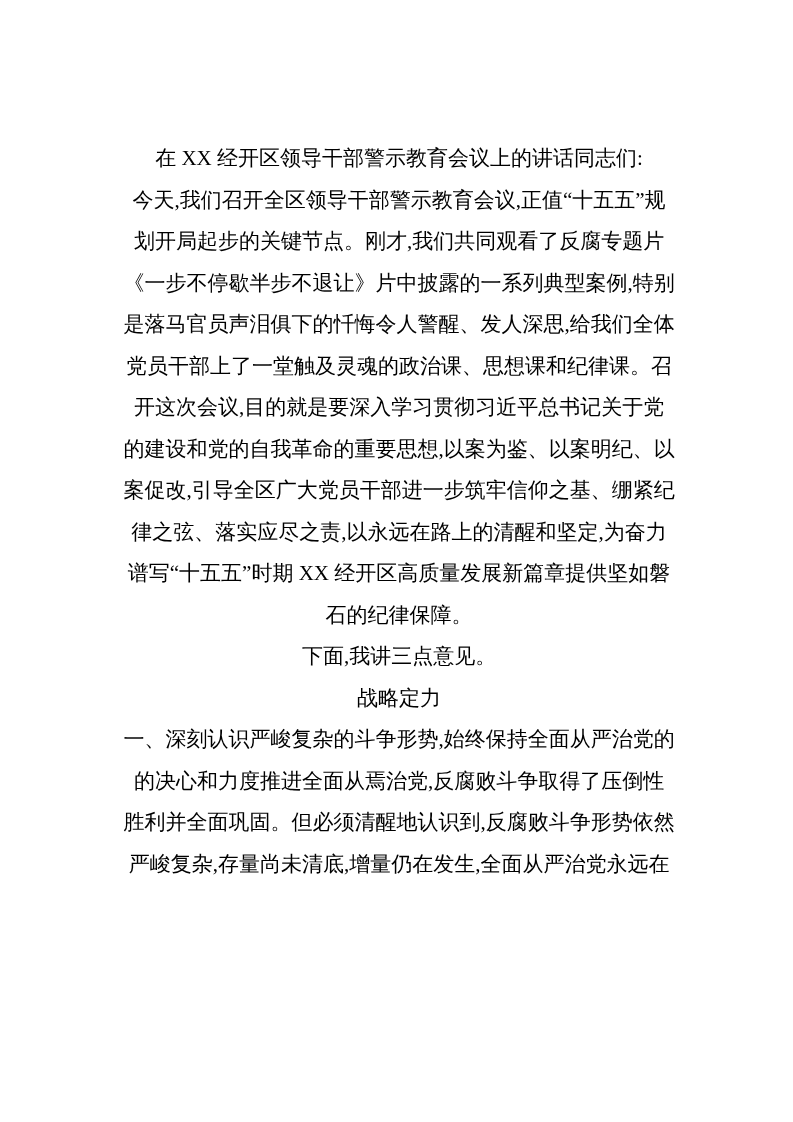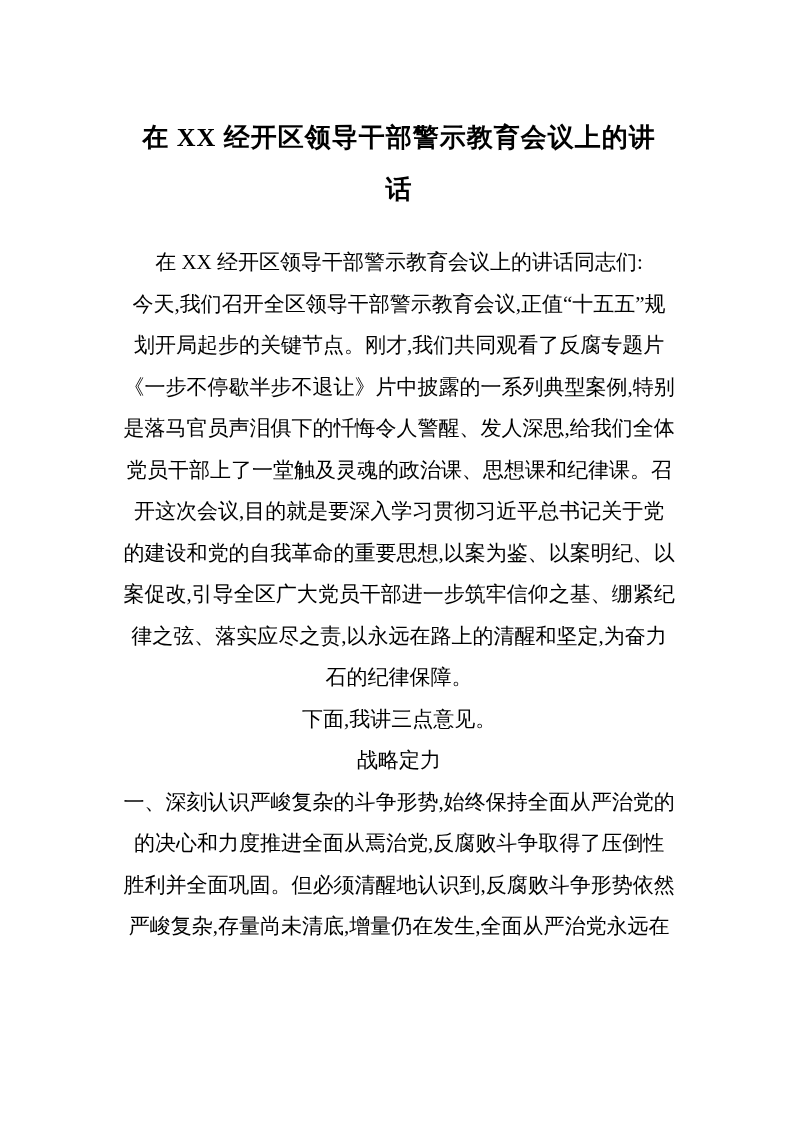--- a/index.html
+++ b/index.html
@@ -43,35 +43,32 @@
     margin: 0;
     white-space: nowrap;
     text-align: center;
   }
 </style>
 </head>
 <body>
 
 <div class="page">
   <div class="content">
-    <h1 class="title">
-        <span class="title-line">在 XX 经开区领导干部警示教育会议上的讲</span>
-        <span class="title-line">话</span>
-      </h1>
     <div class="body">
         <p class="body-line">在 XX 经开区领导干部警示教育会议上的讲话同志们:</p>
         <p class="body-line">今天,我们召开全区领导干部警示教育会议,正值“十五五”规</p>
         <p class="body-line">划开局起步的关键节点。刚才,我们共同观看了反腐专题片</p>
         <p class="body-line">《一步不停歇半步不退让》片中披露的一系列典型案例,特别</p>
         <p class="body-line">是落马官员声泪俱下的忏悔令人警醒、发人深思,给我们全体</p>
         <p class="body-line">党员干部上了一堂触及灵魂的政治课、思想课和纪律课。召</p>
         <p class="body-line">开这次会议,目的就是要深入学习贯彻习近平总书记关于党</p>
         <p class="body-line">的建设和党的自我革命的重要思想,以案为鉴、以案明纪、以</p>
         <p class="body-line">案促改,引导全区广大党员干部进一步筑牢信仰之基、绷紧纪</p>
         <p class="body-line">律之弦、落实应尽之责,以永远在路上的清醒和坚定,为奋力</p>
+        <p class="body-line">谱写“十五五”时期 XX 经开区高质量发展新篇章提供坚如磐</p>
         <p class="body-line">石的纪律保障。</p>
         <p class="body-line">下面,我讲三点意见。</p>
         <p class="body-line">战略定力</p>
         <p class="body-line">一、深刻认识严峻复杂的斗争形势,始终保持全面从严治党的</p>
         <p class="body-line">的决心和力度推进全面从焉治党,反腐败斗争取得了压倒性</p>
         <p class="body-line">胜利并全面巩固。但必须清醒地认识到,反腐败斗争形势依然</p>
         <p class="body-line">严峻复杂,存量尚未清底,增量仍在发生,全面从严治党永远在</p>
       </div>
   </div>
 </div>

